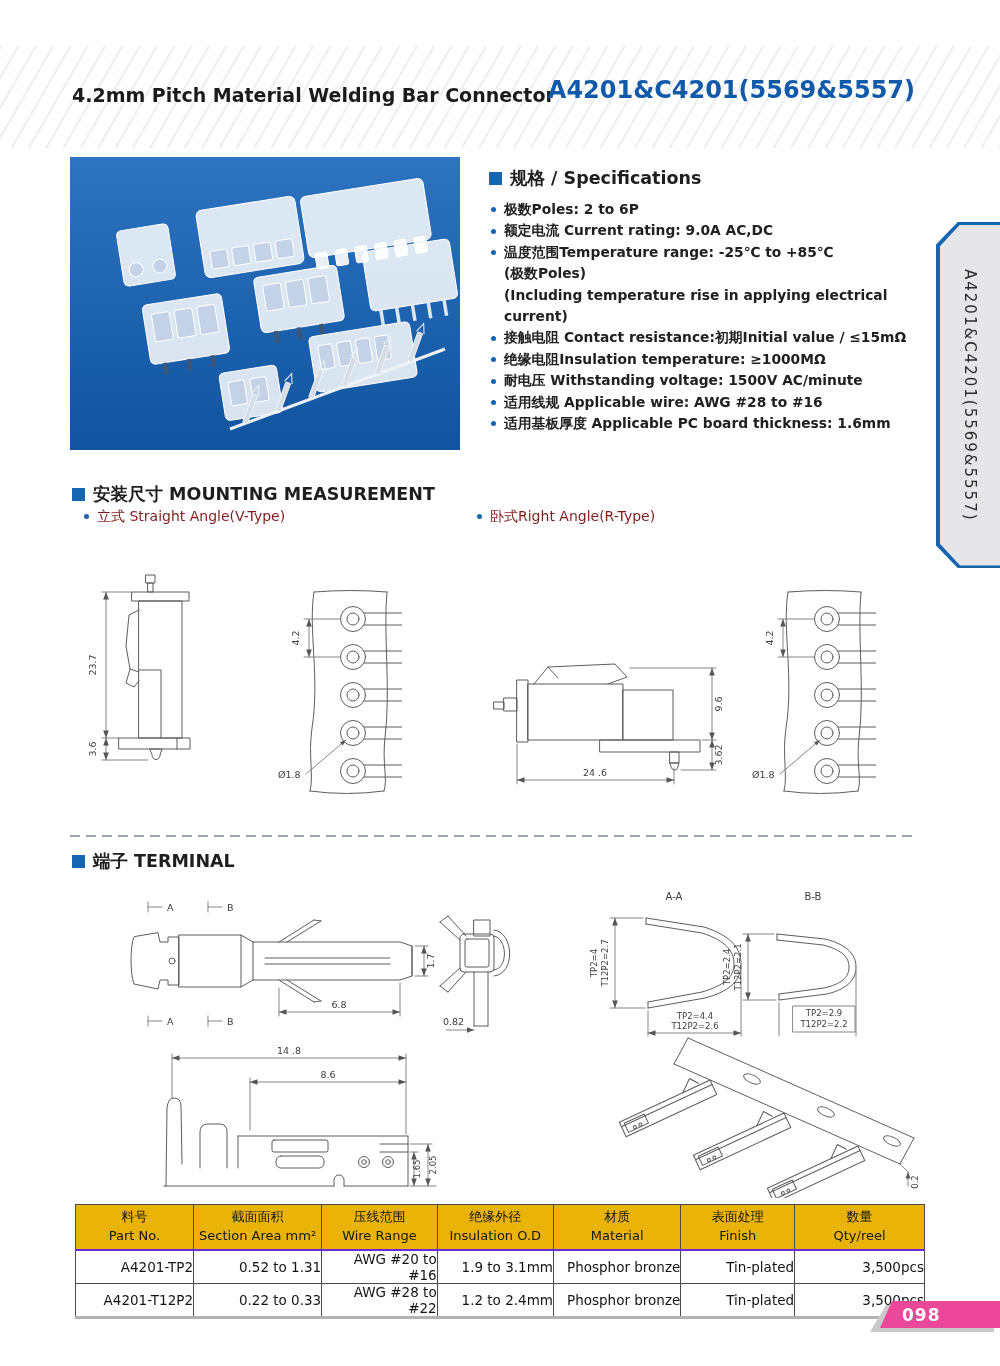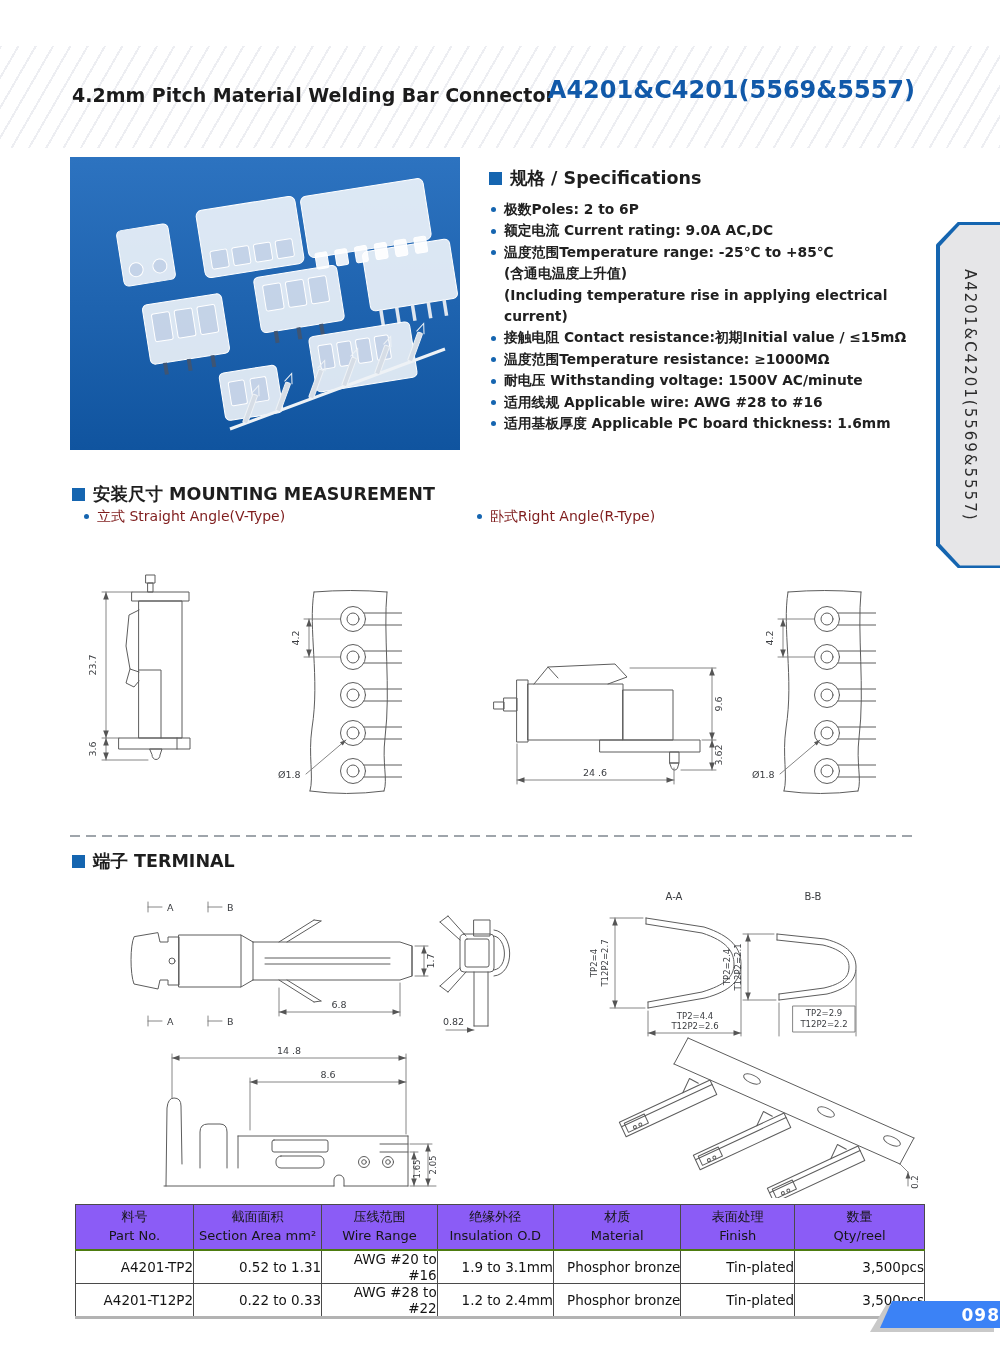--- a/index.html
+++ b/index.html
@@ -29,29 +29,29 @@
         fill:none;stroke:#5d5d5d;stroke-width:1;stroke-linejoin:round;stroke-linecap:round;}
   .draw .dl{stroke:#787878;stroke-width:0.9;}
   .draw .ar{fill:#555;stroke:none;}
   .draw text{fill:#3a3c40;font-size:9.5px;stroke:none;font-family:"DejaVu Sans",sans-serif;}
   .divider{position:absolute;left:70px;top:835px;width:848px;height:1.6px;
         background:repeating-linear-gradient(90deg,#9fa5ab 0 10px,transparent 10px 16px);}
   .spec-table{position:absolute;left:75px;top:1204px;width:850px;border-collapse:collapse;
         table-layout:fixed;border-top:1.5px solid #4a4a4a;border-bottom:3px solid #b3b3b3;}
   .spec-table th,.spec-table td{border-left:1px solid #4a4a4a;text-align:center;padding:0;}
   .spec-table th:last-child,.spec-table td:last-child{border-right:1px solid #4a4a4a;}
-  .spec-table thead th{background:#8b5cf6;font-weight:normal;height:44px;
-        border-bottom:2px solid #4d7c0f;font-size:13px;color:#161616;line-height:1.45;}
+  .spec-table thead th{background:#eab308;font-weight:normal;height:44px;
+        border-bottom:2px solid #6d28d9;font-size:13px;color:#161616;line-height:1.45;}
   .spec-table tbody td{height:30px;font-size:13.5px;color:#141414;border-bottom:1px solid #4a4a4a;text-align:right;}
   .spec-table tbody tr:last-child td{border-bottom:none;}
   .badge-wrap{position:absolute;right:0;top:1301px;width:124px;height:31px;}
   .badge-shadow{position:absolute;left:-6px;top:4px;width:124px;height:27px;background:#c9c9c9;
         clip-path:polygon(16px 0,100% 0,100% 100%,0 100%);}
-  .badge{position:absolute;left:0;top:0;width:124px;height:27px;background:#3b82f6;
-        clip-path:polygon(16px 0,100% 0,100% 100%,4px 100%);display:flex;align-items:center;justify-content:flex-end;}
+  .badge{position:absolute;left:0;top:0;width:124px;height:27px;background:#ec4899;
+        clip-path:polygon(16px 0,100% 0,100% 100%,4px 100%);display:flex;align-items:center;}
   .badge span{color:#fff;font-size:17px;font-weight:bold;letter-spacing:1px;padding-left:26px;}
   .side-tab{position:absolute;left:936px;top:222px;width:64px;height:346px;background:#1565b0;
         clip-path:polygon(100% 0,34% 0,0 6.5%,0 93.5%,34% 100%,100% 100%);}
   .side-tab-inner{position:absolute;left:3.5px;top:2.5px;right:0;bottom:2.5px;background:#e6e6e8;
         clip-path:polygon(100% 0,34% 0,0 6.5%,0 93.5%,34% 100%,100% 100%);
         display:flex;align-items:center;justify-content:center;}
   .side-tab-inner span{writing-mode:vertical-rl;font-size:15px;letter-spacing:2px;color:#2c2c2c;}
 </style>
 </head>
 <body>
@@ -163,24 +163,24 @@
 
   <div class="specs">
     <div class="sec-head">
       <span class="sq"></span>
       <span>规格 / Specifications</span>
     </div>
     <ul class="spec-list">
       <li class="b">极数Poles: 2 to 6P</li>
       <li class="b">额定电流 Current rating: 9.0A AC,DC</li>
       <li class="b">温度范围Temperature range: -25℃ to +85℃</li>
-      <li>(含通电温度上升值)</li>
+      <li>(极数Poles)</li>
       <li>(Including temperature rise in applying electrical current)</li>
       <li class="b">接触电阻 Contact resistance:初期Initial value / ≤15mΩ</li>
-      <li class="b">温度范围Temperature resistance: ≥1000MΩ</li>
+      <li class="b">绝缘电阻Insulation temperature: ≥1000MΩ</li>
       <li class="b">耐电压 Withstanding voltage: 1500V AC/minute</li>
       <li class="b">适用线规 Applicable wire: AWG #28 to #16</li>
       <li class="b">适用基板厚度 Applicable PC board thickness: 1.6mm</li>
     </ul>
   </div>
 
   <div class="sec-head" style="left:72px;top:482px;">
     <span class="sq"></span>
     <span>安装尺寸 MOUNTING MEASUREMENT</span>
   </div>

